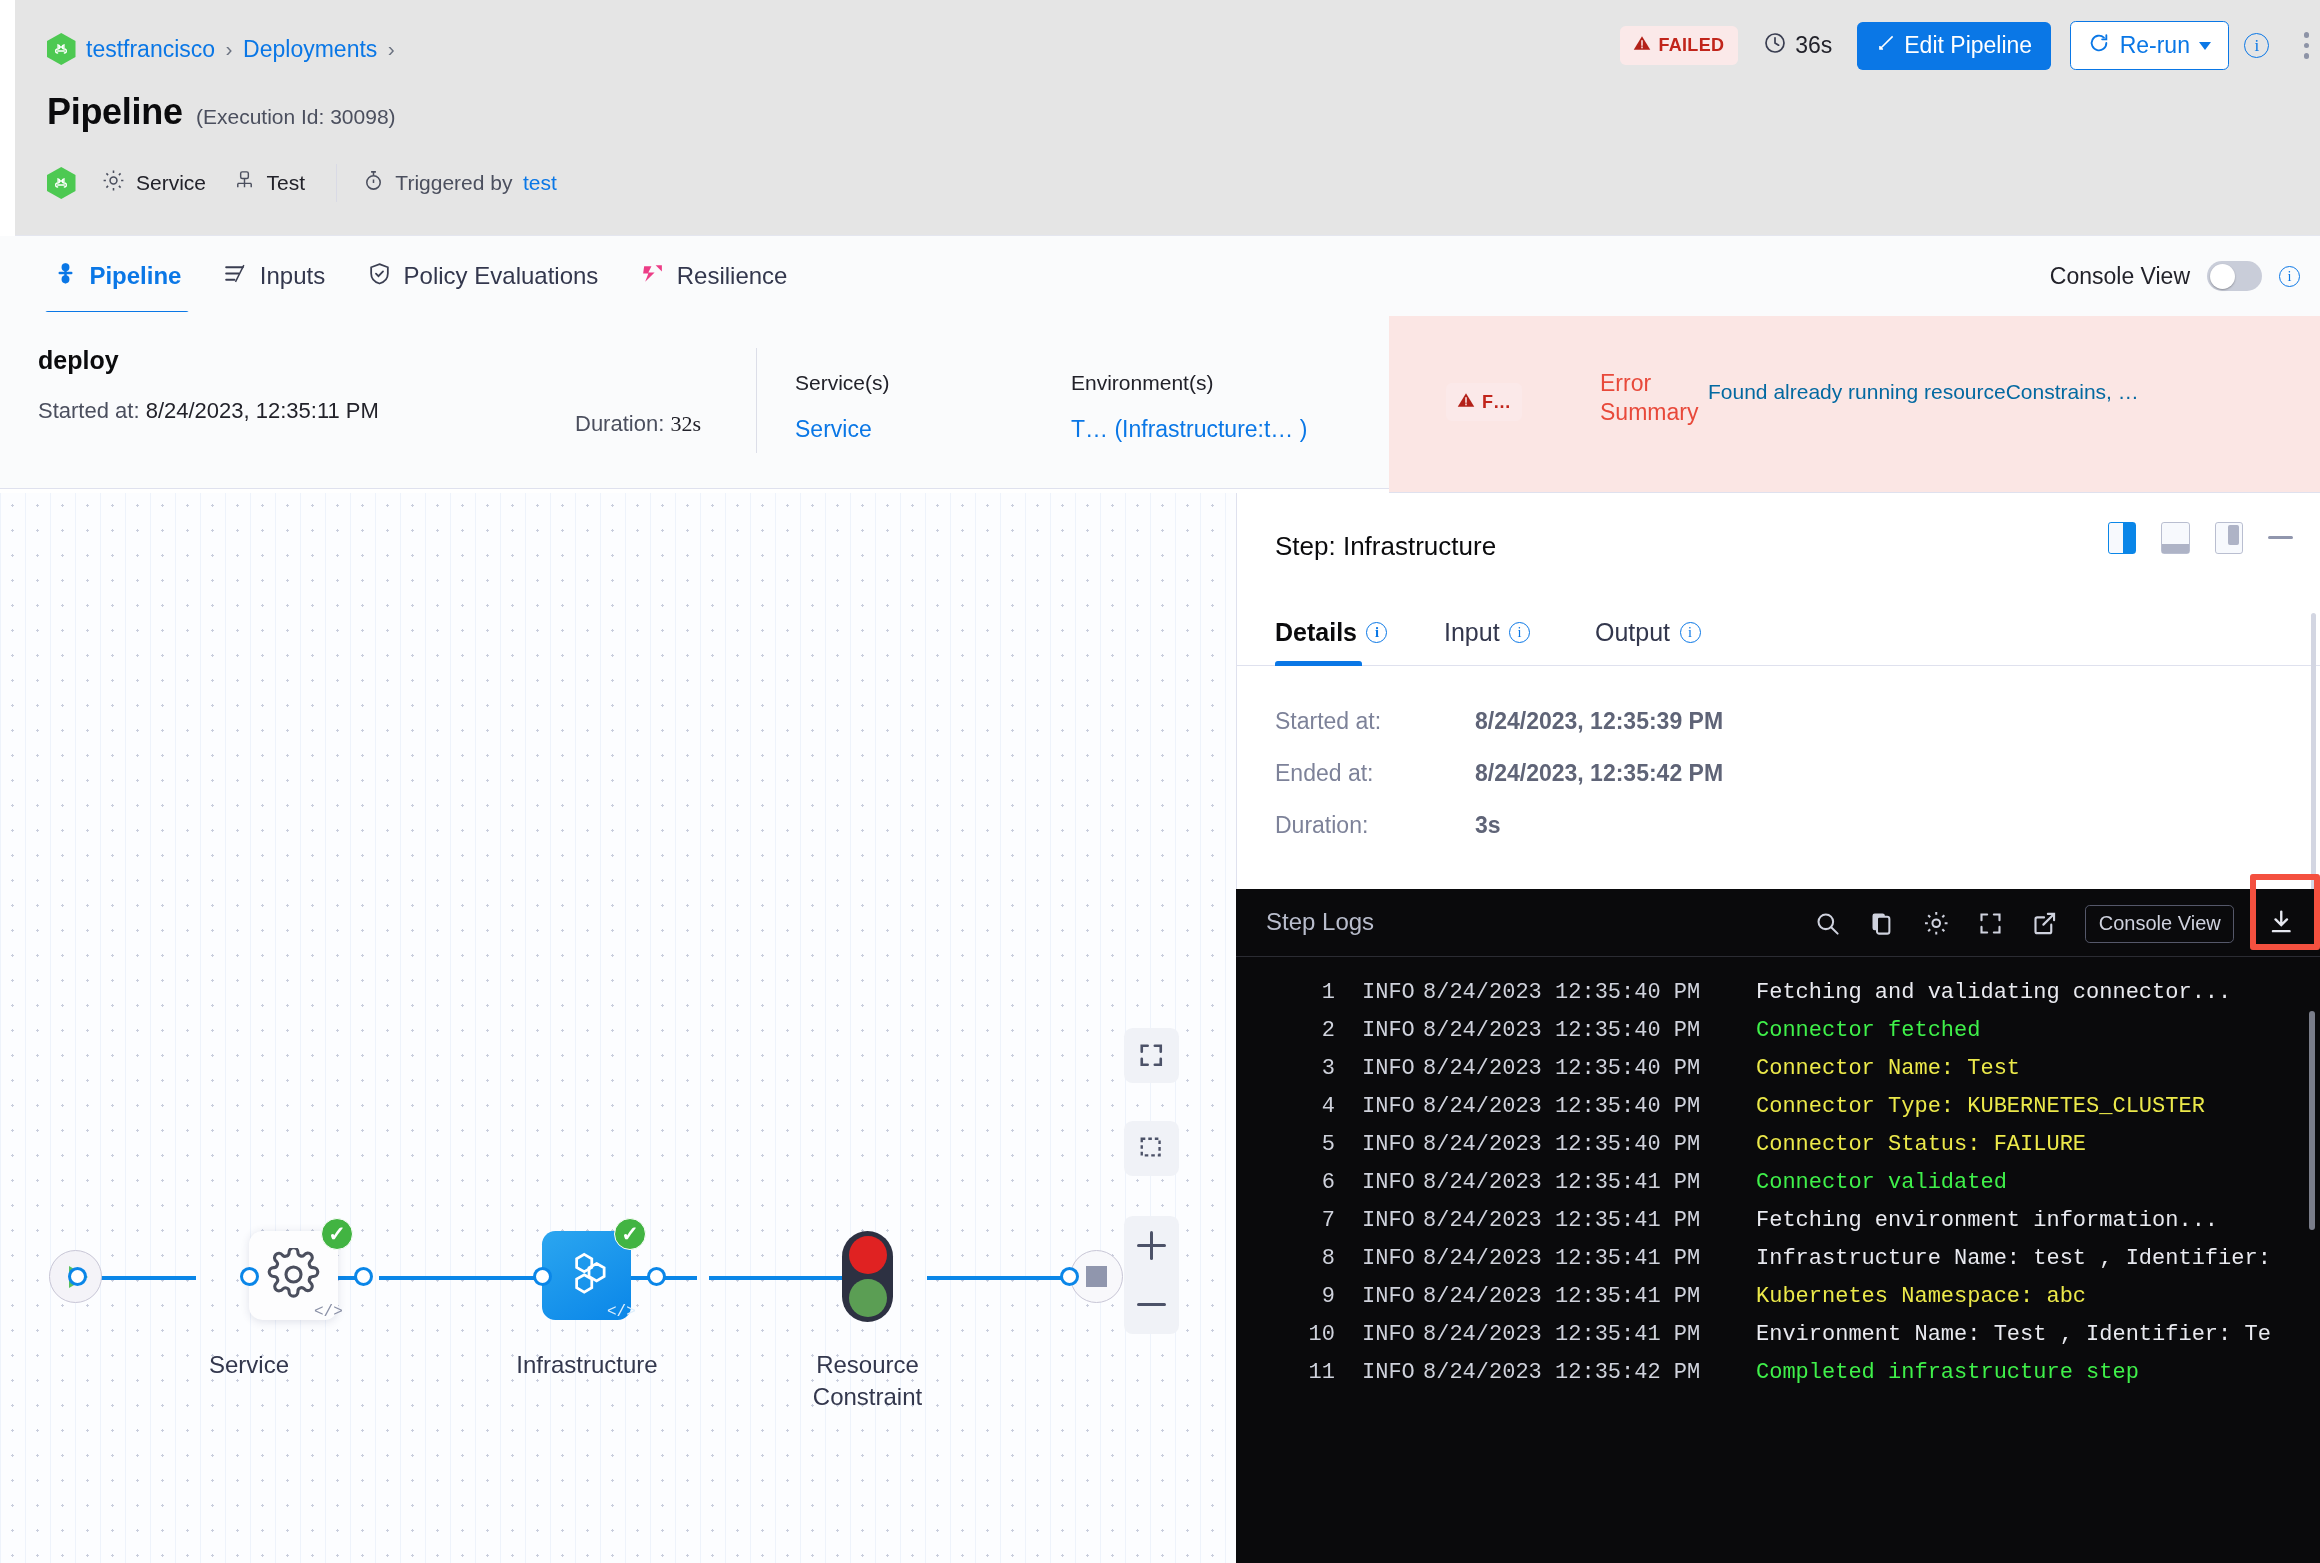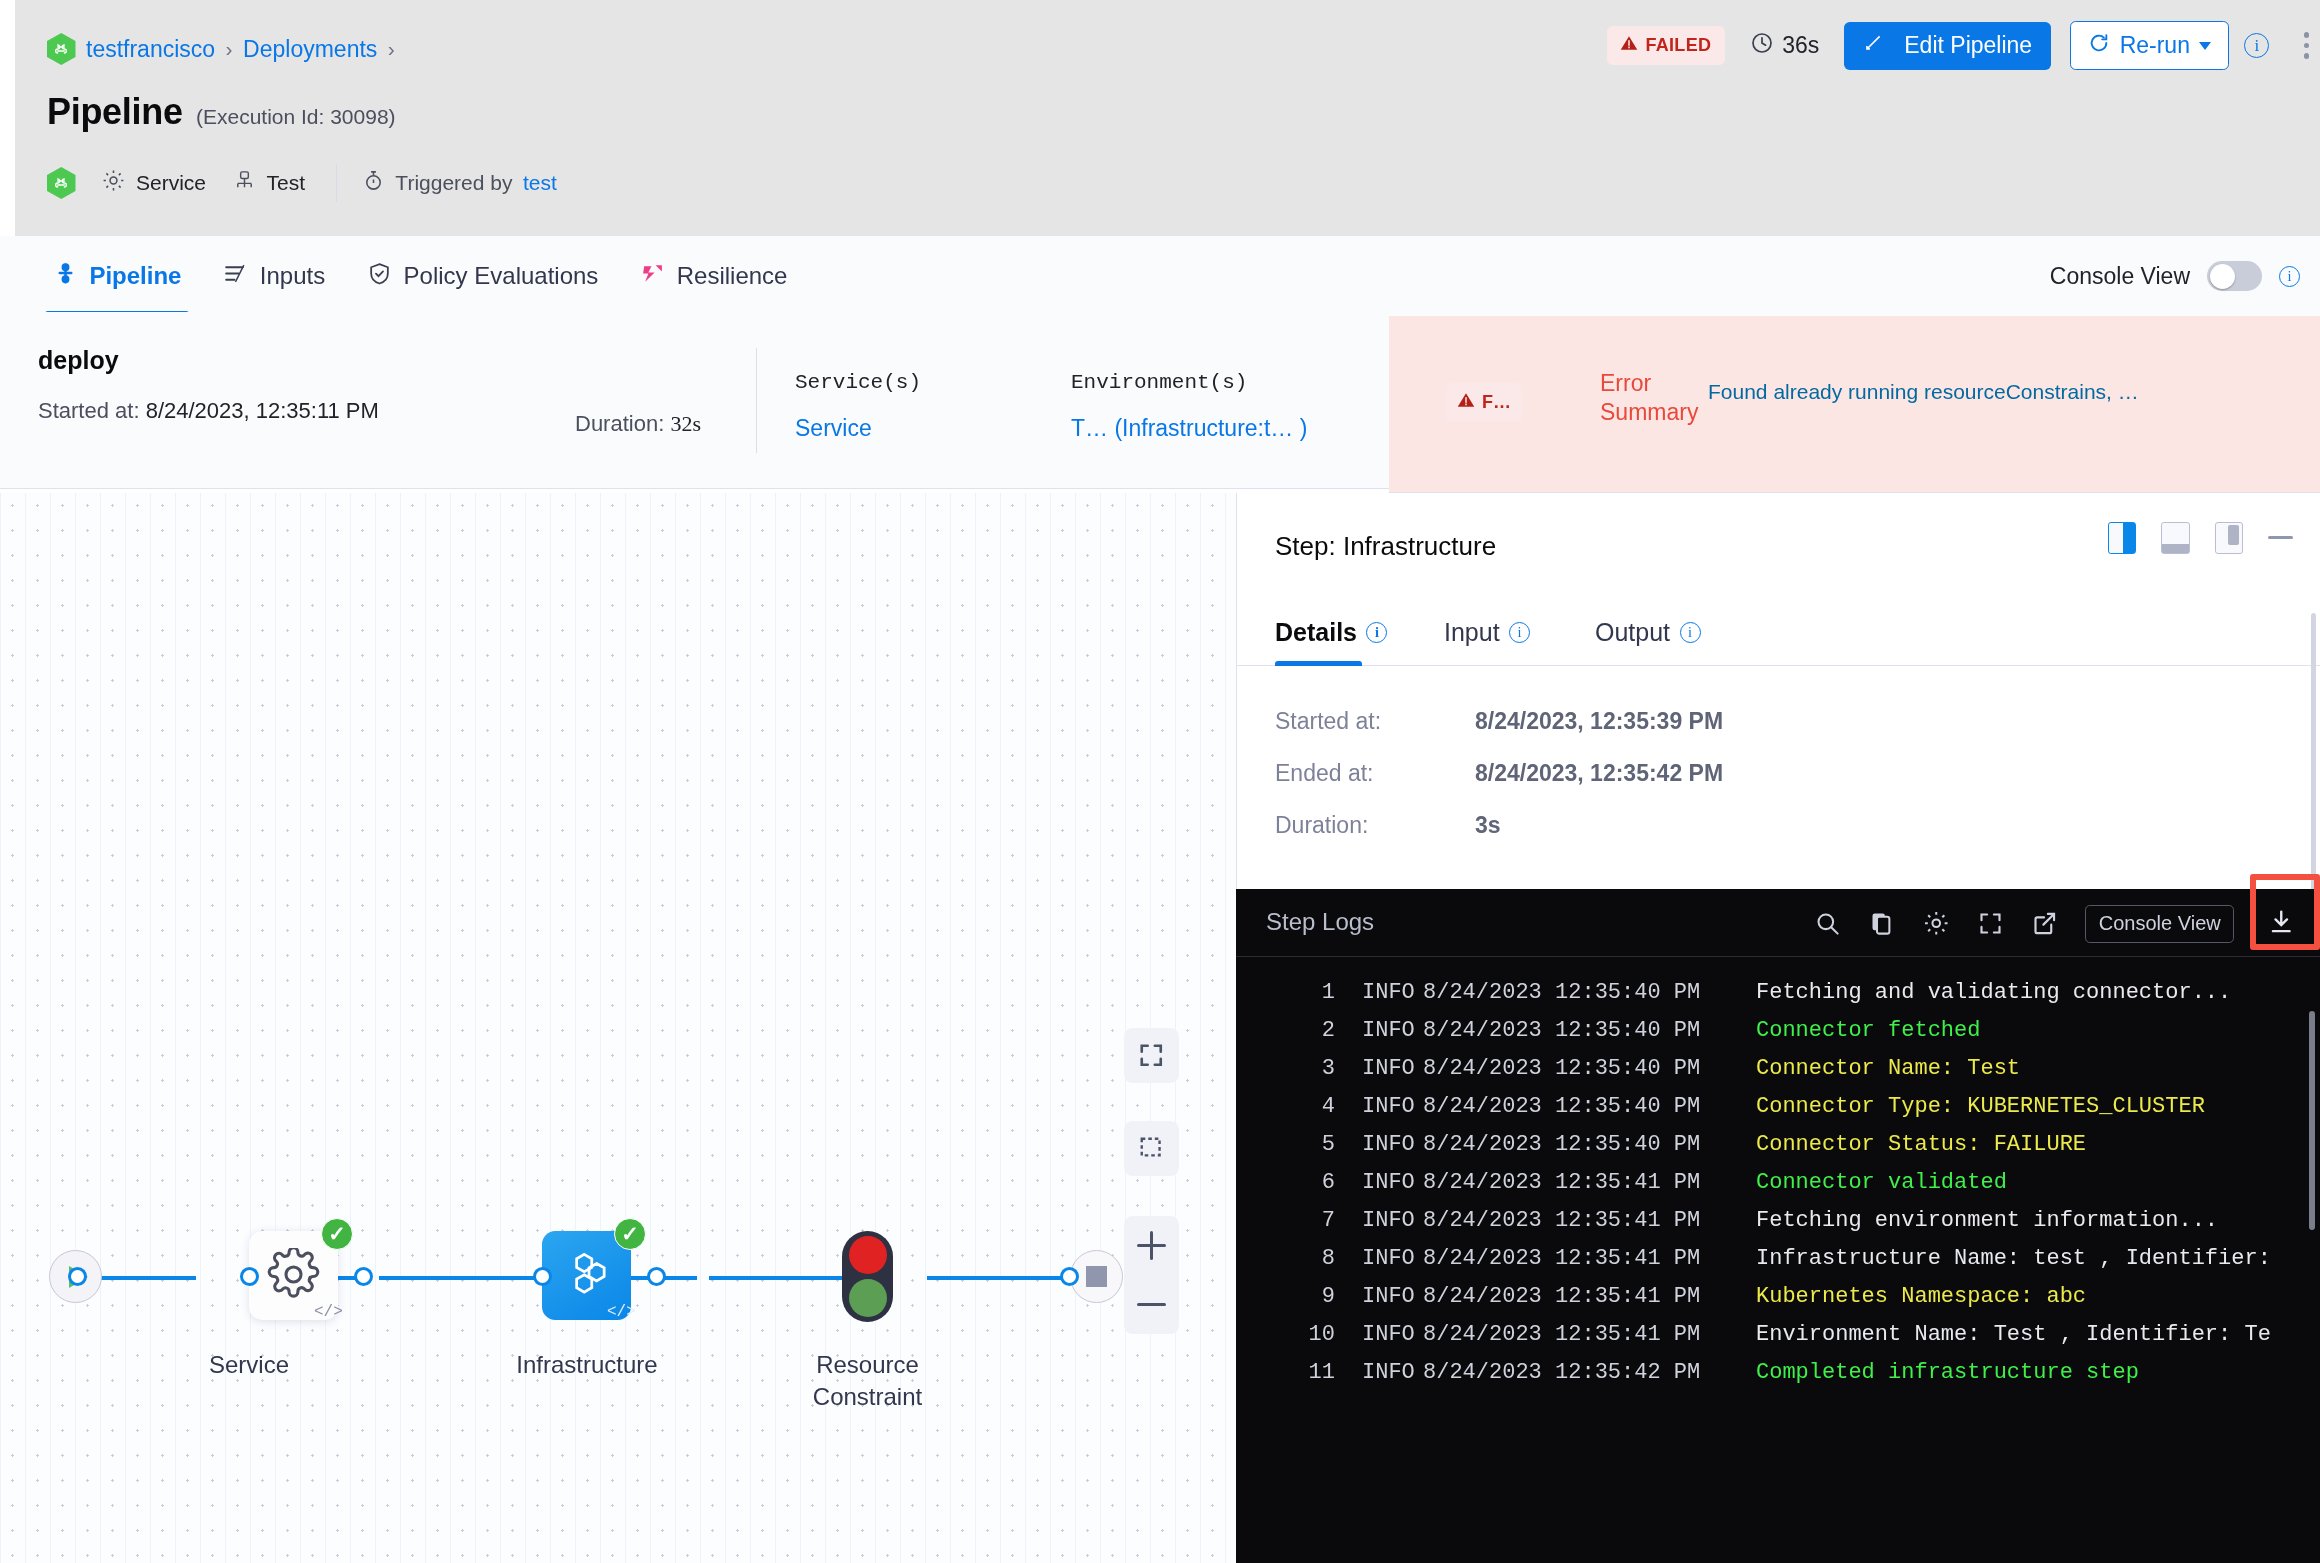--- a/index.html
+++ b/index.html
@@ -57,21 +57,21 @@
   }
   .status-pill {
     background:#fbe9e9; color:#c1251b; font-weight:bold; font-size:18px;
     padding:7.6px 13.3px; border-radius:5.7px; display:flex; align-items:center; gap:7.6px;
     letter-spacing:0.3px;
   }
   .duration-chip { display:flex; align-items:center; gap:8.6px; font-size:23px; color:#22222a; margin-left:25px; }
   .btn-primary {
     margin-left:25px;
     background:#0a77e6; color:#fff; border:none; border-radius:5.7px;
-    font-size:23px; padding:10.5px 19px; display:flex; align-items:center; gap:20px;
+    font-size:23px; padding:10.5px 19px; display:flex; align-items:center; gap:7px;
     cursor:pointer; font-family:inherit;
   }
   .btn-outline {
     margin-left:19px;
     background:#fff; color:#0a77e6; border:1.4px solid #0a77e6; border-radius:5.7px;
     font-size:23px; padding:9.5px 17px; display:flex; align-items:center; gap:9.5px;
     cursor:pointer; font-family:inherit;
   }
   .caret-down { width:0;height:0;border-left:6.7px solid transparent;border-right:6.7px solid transparent;border-top:8.6px solid #0a77e6; }
   .info-circle {
@@ -112,21 +112,21 @@
     background:#fafbfc; border-bottom:1px solid #dfe1ee;
   }
   .sum-left { position:absolute; left:38px; top:0; height:177px; }
   .sum-stage { font-size:25px; font-weight:bold; color:#0b0b0d; margin-top:34px; }
   .sum-start { font-size:22px; color:#4b4f5e; margin-top:23px; }
   .sum-start b { color:#22222a; font-weight:normal; }
   .sum-dur { position:absolute; left:575px; top:99px; font-size:22px; color:#4b4f5e; }
   .sum-dur b { color:#22222a; font-weight:normal;font-family:Liberation Serif, serif;}
   .vline { position:absolute; left:756px; top:36px; width:1px; height:105px; background:#dcdee8; }
   .sum-col { position:absolute; top:59px; }
-  .sum-col .hd { font-size:21px; color:#22222a;font-family:Liberation Mono, monospace; }
+  .sum-col .hd { font-size:21px; color:#22222a; }
   .sum-col .vl { font-size:23px; color:#0a77e6; margin-top:21px; cursor:pointer; }
   .sum-services { left:795px; }
   .sum-envs { left:1071px; }
 
   .errzone {
     position:absolute; left:1389px; top:316px; width:932px; height:177px;
     background:#fbe6e4; border-bottom:1px solid #dfe1ee;
   }
   .err-pill {
     position:absolute; left:57px; top:67px; background:#fbe9e9; color:#c1251b;

